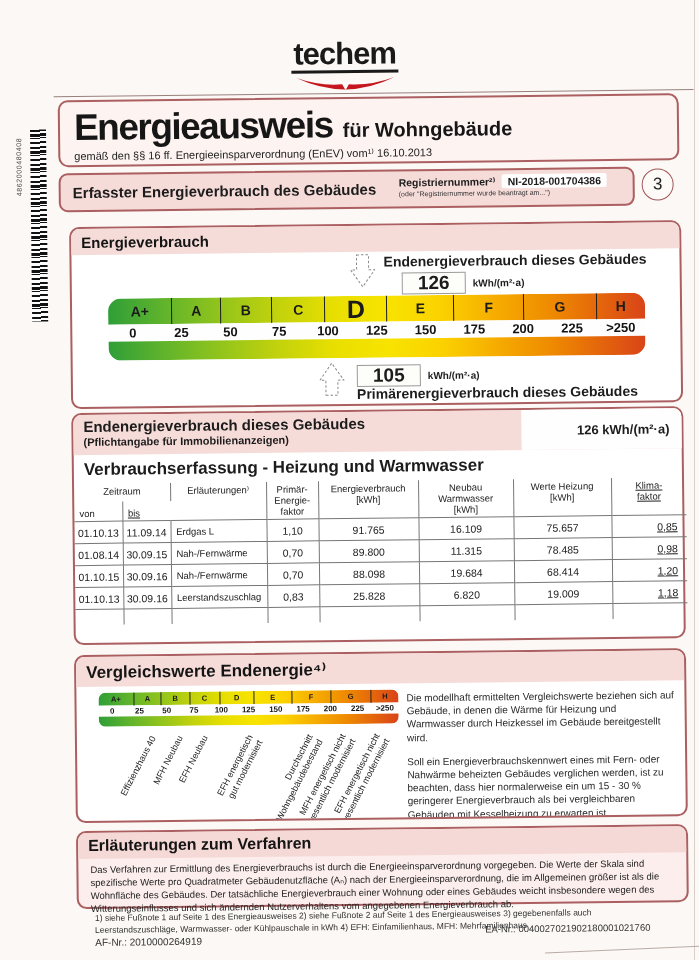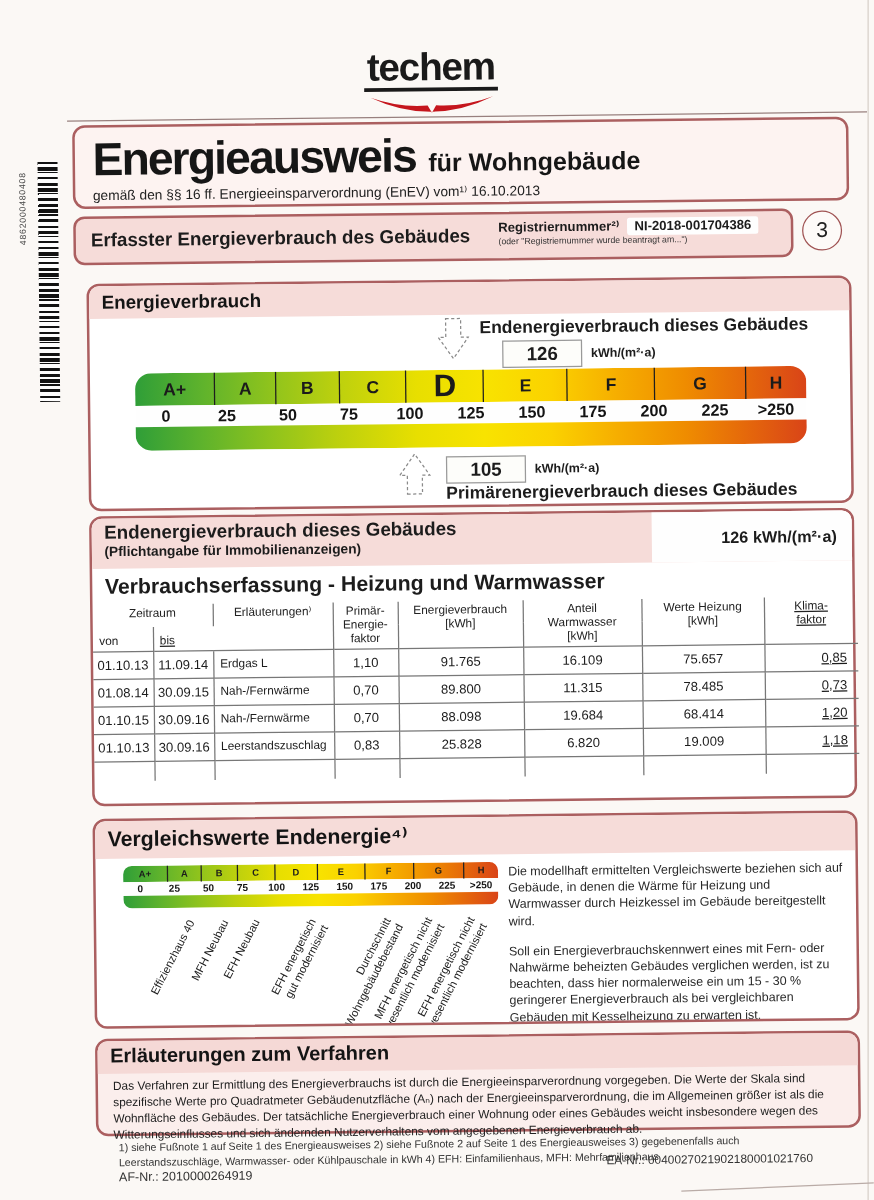--- a/index.html
+++ b/index.html
@@ -79,21 +79,21 @@
   .mini-scale .ticks{height:11px;}
   .mini-scale .tick{font-size:8px;font-weight:bold;}
   .mini-scale .band-bottom{height:10px;}
 
   
   .cons-box{left:72px;top:224px;width:612px;height:182px;}
   .cons-box .strip{height:26px;}
   .arrow{position:absolute;}
   .val-row{position:absolute;display:flex;align-items:center;}
   .val-box{width:62px;height:20px;border:1px solid #9a9a9a;background:#fdfdfa;
-    display:flex;align-items:center;justify-content:center;font-size:15px;font-weight:bold;}
+    display:flex;align-items:center;justify-content:center;font-size:19px;font-weight:bold;}
   .val-unit{font-size:10px;font-weight:bold;margin-left:7px;}
   .cons-label{position:absolute;font-size:14px;font-weight:bold;white-space:nowrap;}
 
   
   .end-box{left:72px;top:410px;width:612px;height:232px;}
   .end-strip{position:relative;height:40px;background:#f6dcd9;border-radius:8px 8px 0 0;}
   .end-titles{position:absolute;left:10px;top:3px;}
   .end-title{font-size:15px;font-weight:bold;}
   .end-sub{font-size:11px;font-weight:bold;margin-top:1px;}
   .end-value-wrap{position:absolute;right:0;top:0;width:160px;height:40px;background:#fefefe;
@@ -250,21 +250,21 @@
       </colgroup>
       <thead>
         <tr>
           <th colspan="2" class="nb">Zeitraum</th>
           <th rowspan="2">Erläuterungen⁾</th>
           <th rowspan="2">Primär-
 Energie-
 faktor</th>
           <th rowspan="2">Energieverbrauch
 [kWh]</th>
-          <th rowspan="2">Anteil
+          <th rowspan="2">Neubau
 Warmwasser
 [kWh]</th>
           <th rowspan="2">Werte Heizung
 [kWh]</th>
           <th rowspan="2">Klima-
 faktor</th>
         </tr>
         <tr class="sub">
           <th>von</th>
           <th>bis</th>
@@ -282,21 +282,21 @@
           <td class="klima">0,85</td>
         </tr>
         <tr>
           <td class="date">01.08.14</td>
           <td class="date">30.09.15</td>
           <td class="traeger">Nah-/Fernwärme</td>
           <td>0,70</td>
           <td>89.800</td>
           <td>11.315</td>
           <td>78.485</td>
-          <td class="klima">0,73</td>
+          <td class="klima">0,98</td>
         </tr>
         <tr>
           <td class="date">01.10.15</td>
           <td class="date">30.09.16</td>
           <td class="traeger">Nah-/Fernwärme</td>
           <td>0,70</td>
           <td>88.098</td>
           <td>19.684</td>
           <td>68.414</td>
           <td class="klima">1,20</td>

